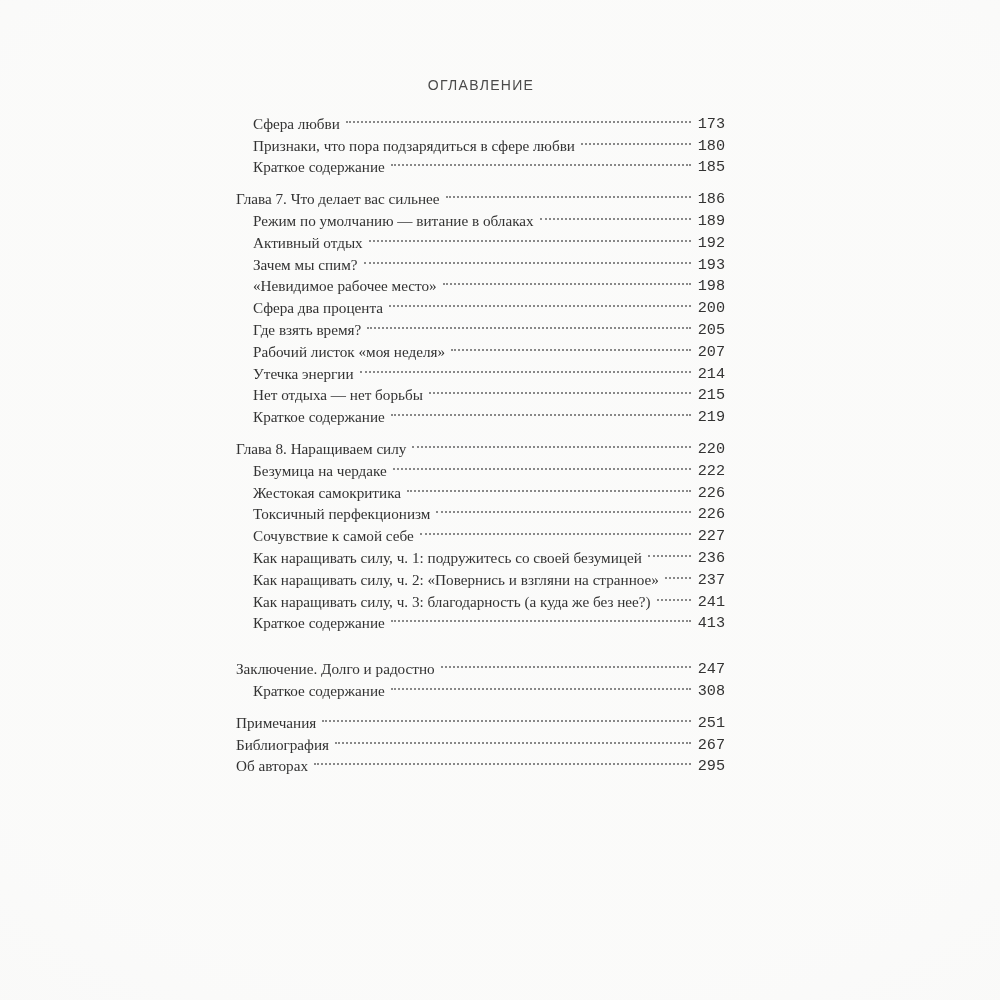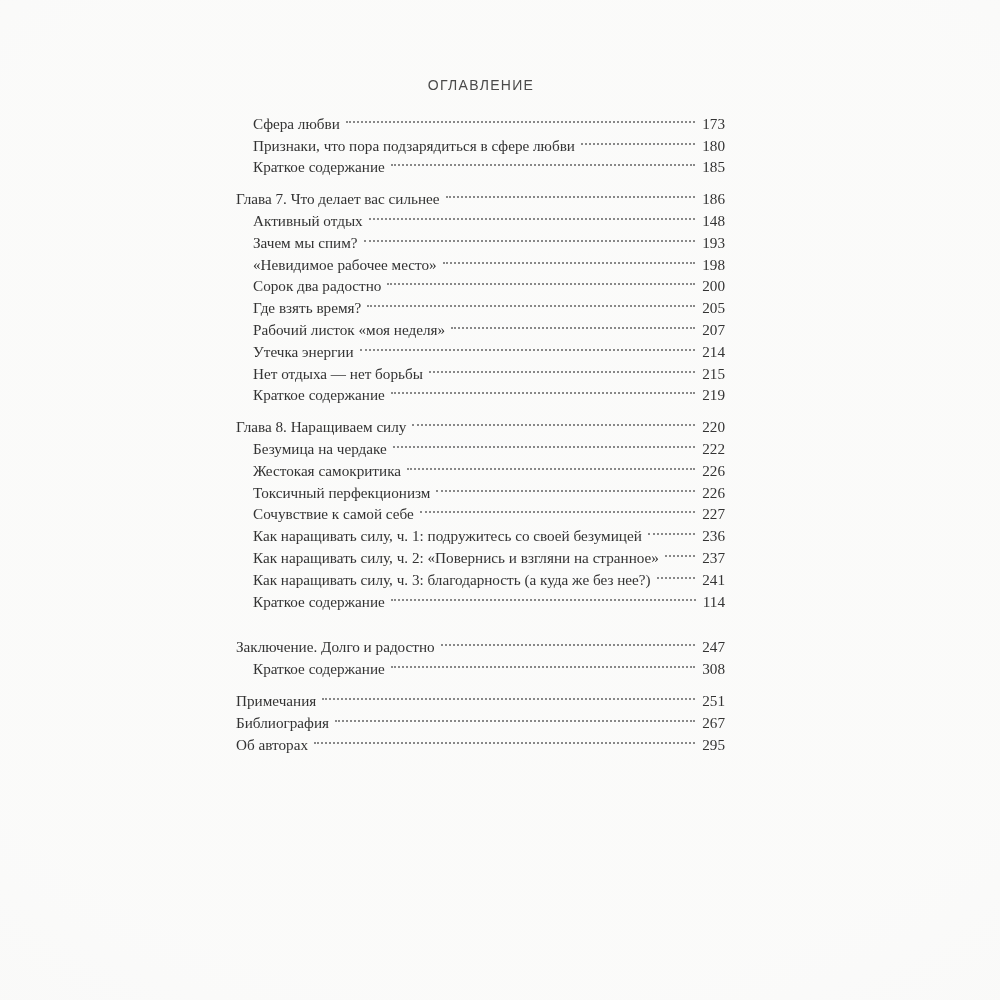--- a/index.html
+++ b/index.html
@@ -65,20 +65,21 @@
     min-width: 10px;
     height: 0;
     border-bottom: 2px dotted var(--leader);
     margin: 0 7px 4px 3px;
     opacity: 0.85;
   }
   .toc-page {
     white-space: nowrap;
     flex-shrink: 0;
     text-align: right;
+    font-family: Liberation Mono, monospace;
   }
 </style>
 </head>
 <body>
 
 <div class="book-page">
 
   <div class="toc-header">ОГЛАВЛЕНИЕ</div>
 
   <div class="toc-list">
@@ -96,36 +97,41 @@
     <span class="toc-title">Краткое содержание</span>
     <span class="toc-leader"></span>
     <span class="toc-page">185</span>
   </div>
       <div class="toc-row level-0 gap">
     <span class="toc-title">Глава 7. Что делает вас сильнее</span>
     <span class="toc-leader"></span>
     <span class="toc-page">186</span>
   </div>
       <div class="toc-row level-1">
+    <span class="toc-title">Режим по умолчанию — витание в облаках</span>
+    <span class="toc-leader"></span>
+    <span class="toc-page">189</span>
+  </div>
+      <div class="toc-row level-1">
     <span class="toc-title">Активный отдых</span>
     <span class="toc-leader"></span>
-    <span class="toc-page">148</span>
+    <span class="toc-page">192</span>
   </div>
       <div class="toc-row level-1">
     <span class="toc-title">Зачем мы спим?</span>
     <span class="toc-leader"></span>
     <span class="toc-page">193</span>
   </div>
       <div class="toc-row level-1">
     <span class="toc-title">«Невидимое рабочее место»</span>
     <span class="toc-leader"></span>
     <span class="toc-page">198</span>
   </div>
       <div class="toc-row level-1">
-    <span class="toc-title">Сорок два радостно</span>
+    <span class="toc-title">Сфера два процента</span>
     <span class="toc-leader"></span>
     <span class="toc-page">200</span>
   </div>
       <div class="toc-row level-1">
     <span class="toc-title">Где взять время?</span>
     <span class="toc-leader"></span>
     <span class="toc-page">205</span>
   </div>
       <div class="toc-row level-1">
     <span class="toc-title">Рабочий листок «моя неделя»</span>
@@ -183,21 +189,21 @@
     <span class="toc-page">237</span>
   </div>
       <div class="toc-row level-1">
     <span class="toc-title">Как наращивать силу, ч. 3: благодарность (а куда же без нее?)</span>
     <span class="toc-leader"></span>
     <span class="toc-page">241</span>
   </div>
       <div class="toc-row level-1">
     <span class="toc-title">Краткое содержание</span>
     <span class="toc-leader"></span>
-    <span class="toc-page">114</span>
+    <span class="toc-page">413</span>
   </div>
       <div class="toc-row level-0 gap gap-large">
     <span class="toc-title">Заключение. Долго и радостно</span>
     <span class="toc-leader"></span>
     <span class="toc-page">247</span>
   </div>
       <div class="toc-row level-1">
     <span class="toc-title">Краткое содержание</span>
     <span class="toc-leader"></span>
     <span class="toc-page">308</span>

